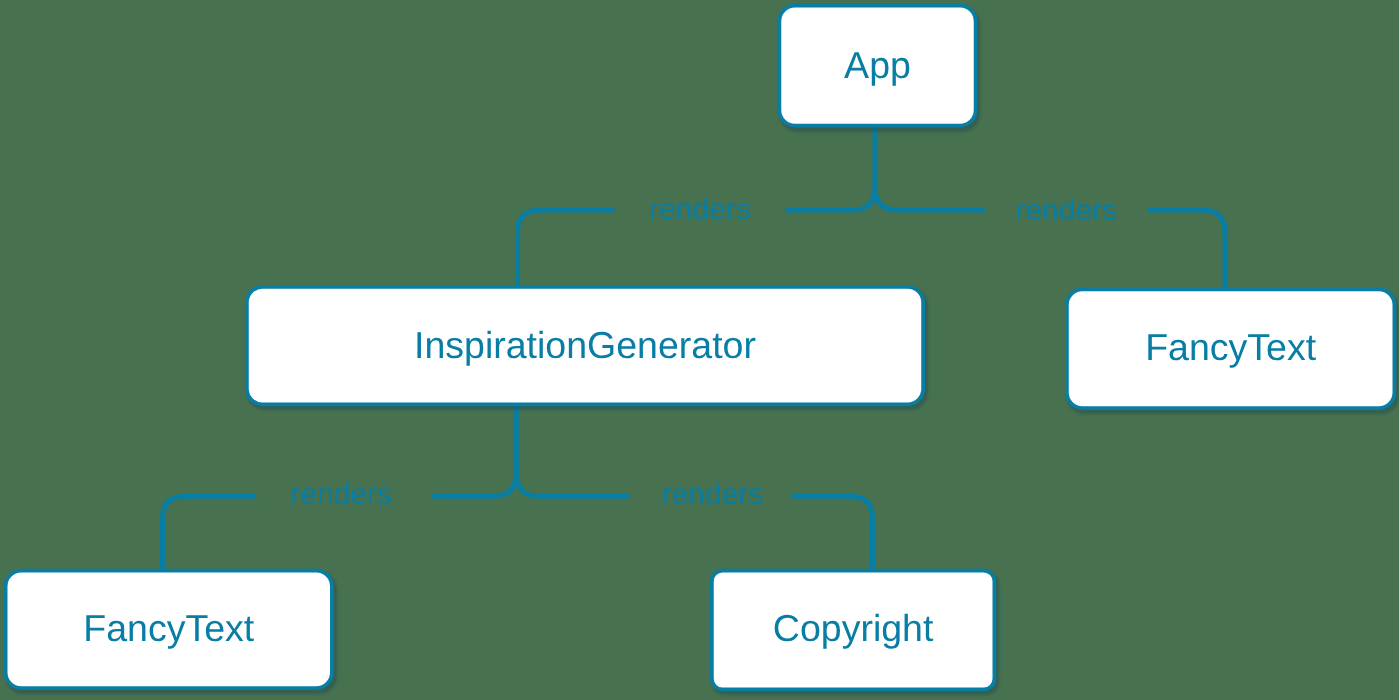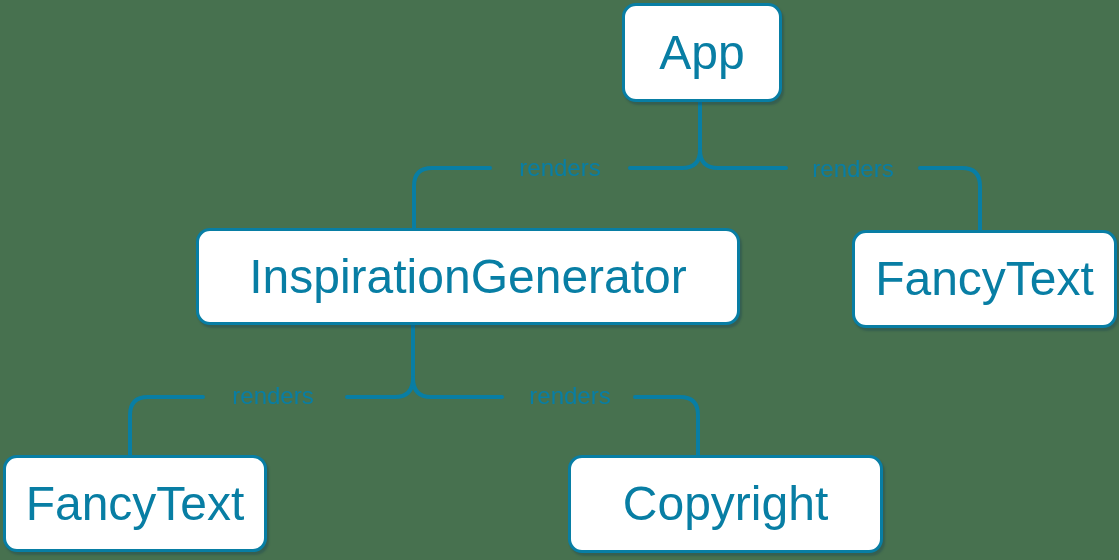--- a/index.html
+++ b/index.html
@@ -31,29 +31,29 @@
   .node {
     position: absolute;
     box-sizing: border-box;
     background: #ffffff;
     border: 3.5px solid #087ea4;
     border-radius: 14px;
     display: flex;
     align-items: center;
     justify-content: center;
     color: #087ea4;
-    font-size: 48px;
+    font-size: 30px;
     line-height: 1;
     box-shadow: 2px 3px 2px rgba(22, 62, 82, 0.35);
   }
   .node-app                  { left: 622px; top: 3px;   width: 160px; height: 99px; }
   .node-inspiration          { left: 196px; top: 228px; width: 544px; height: 97px; }
   .node-fancytext-top        { left: 852px; top: 230px; width: 265px; height: 98px; }
   .node-fancytext-bottom     { left: 3px;   top: 455px; width: 264px; height: 97px; }
-  .node-copyright            { left: 568px; top: 455px; width: 315px; height: 98px; }
+  .node-copyright            { left: 568px; top: 455px; width: 229px; height: 98px; border-radius: 10px; }
   .edge-label {
     position: absolute;
     transform: translate(-50%, -50%);
     color: #087ea4;
     font-size: 24px;
     font-weight: normal;
     line-height: 1;
     white-space: nowrap;
   }
   .edge-label-1 { left: 560px; top: 168px; }

